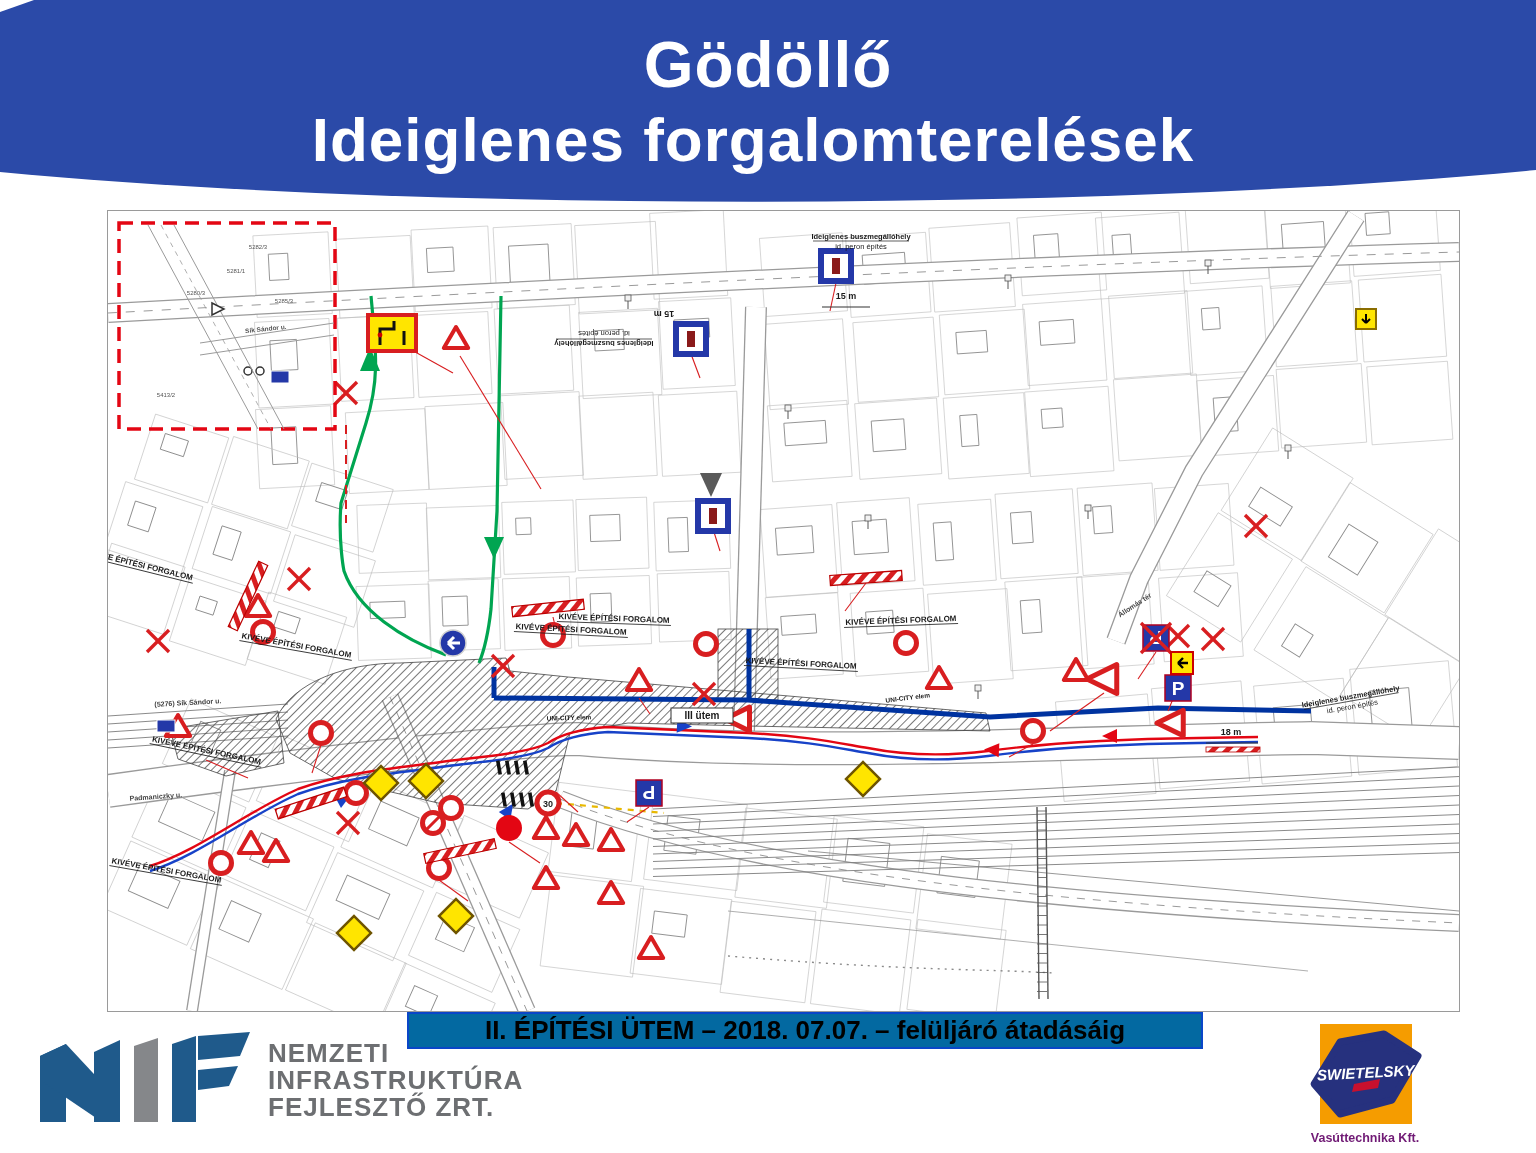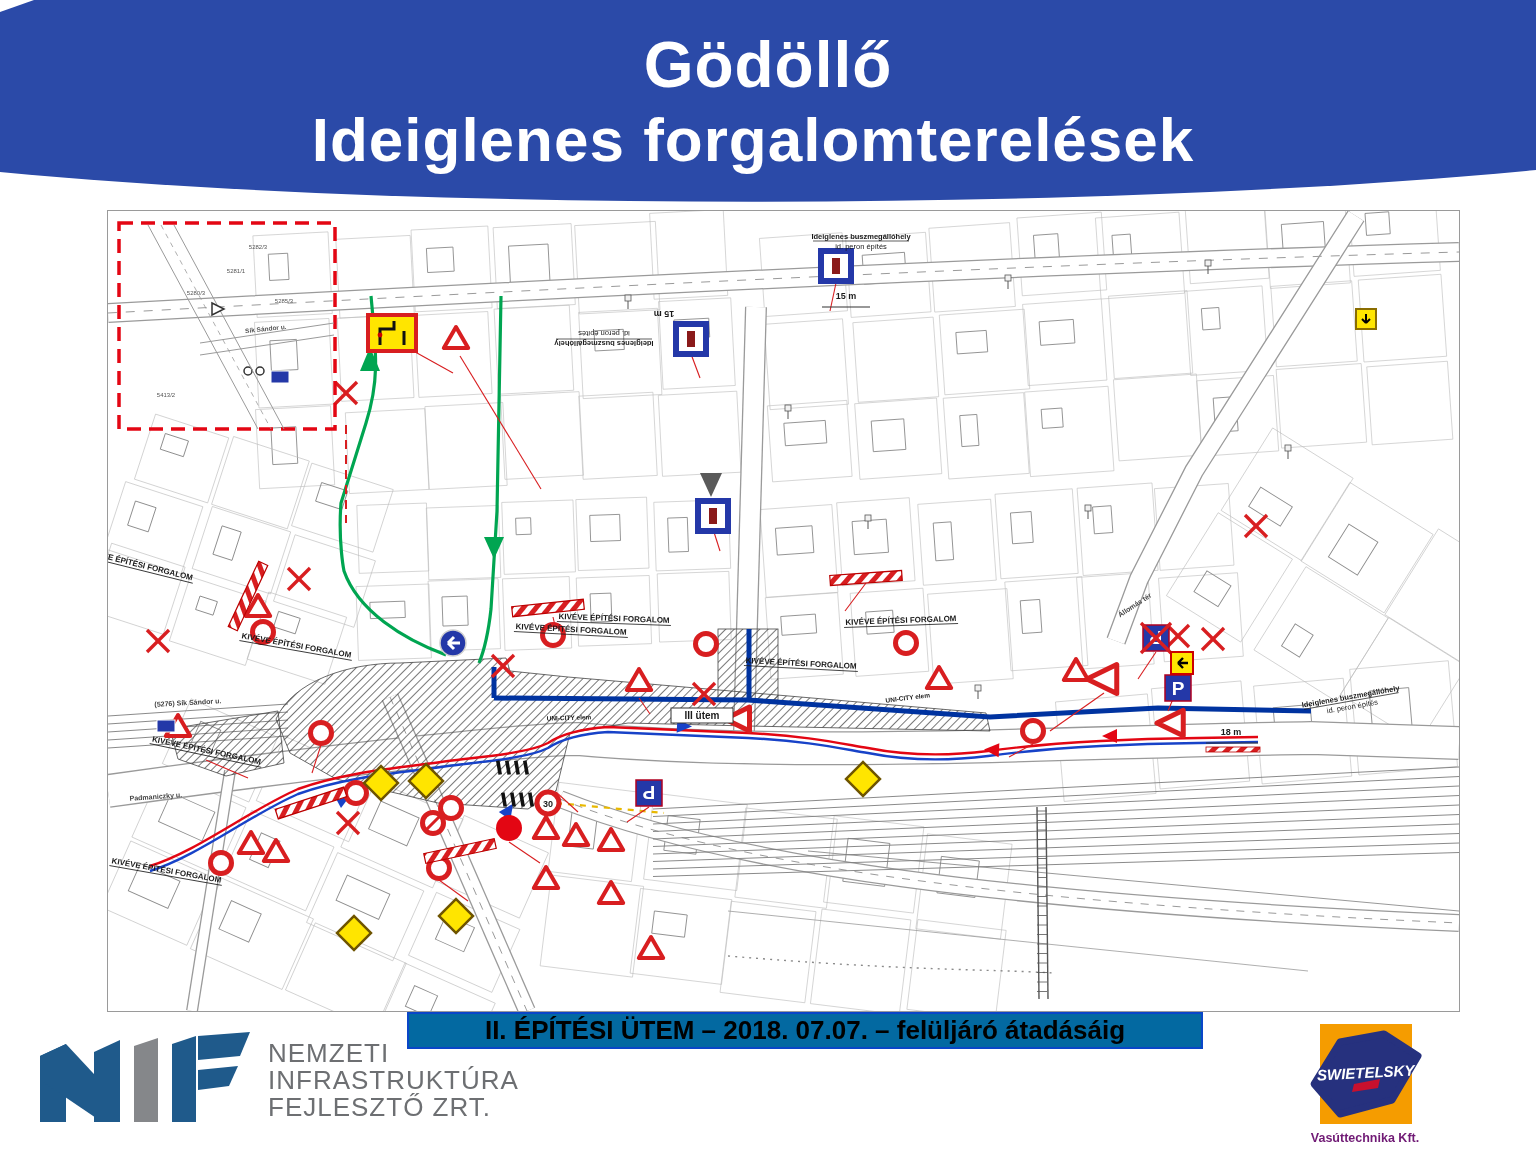--- a/index.html
+++ b/index.html
@@ -9,21 +9,21 @@
   .title1{position:absolute;left:0;top:28px;width:1536px;text-align:center;
           font-size:64px;font-weight:bold;color:#fff;letter-spacing:1px;}
   .title2{position:absolute;left:0;top:104px;width:1506px;text-align:center;
           font-size:62px;font-weight:bold;color:#fff;letter-spacing:1px;}
   .mapwrap{position:absolute;left:107px;top:210px;width:1351px;height:800px;background:#fff;
            border:1px solid #9a9a9a;}
   .banner{position:absolute;left:407px;top:1012px;width:796px;height:37px;background:#0369a1;
           border:2px solid #0A46C8;box-sizing:border-box;display:flex;align-items:center;justify-content:center;
           font-size:26px;font-weight:bold;color:#000;}
   .nif-mark{position:absolute;left:40px;top:1032px;}
-  .nif-text{position:absolute;left:268px;top:1040px;font-size:26px;font-weight:normal;color:#6d6f72;
+  .nif-text{position:absolute;left:268px;top:1040px;font-size:26px;font-weight:bold;color:#6d6f72;
             line-height:27px;letter-spacing:1px;}
   .swlogo{position:absolute;left:1303px;top:1022px;width:124px;text-align:center;}
   .sw-sub{font-size:12.5px;font-weight:bold;color:#701a75;margin-top:1px;}
 </style>
 </head>
 <body>
 
 <div class="slide">
 
   <svg class="hdr-svg" width="1536" height="215">

